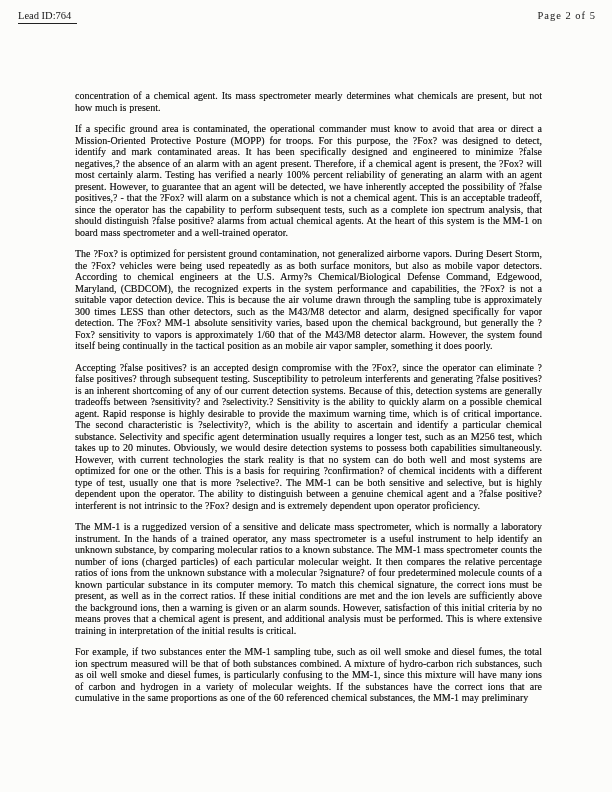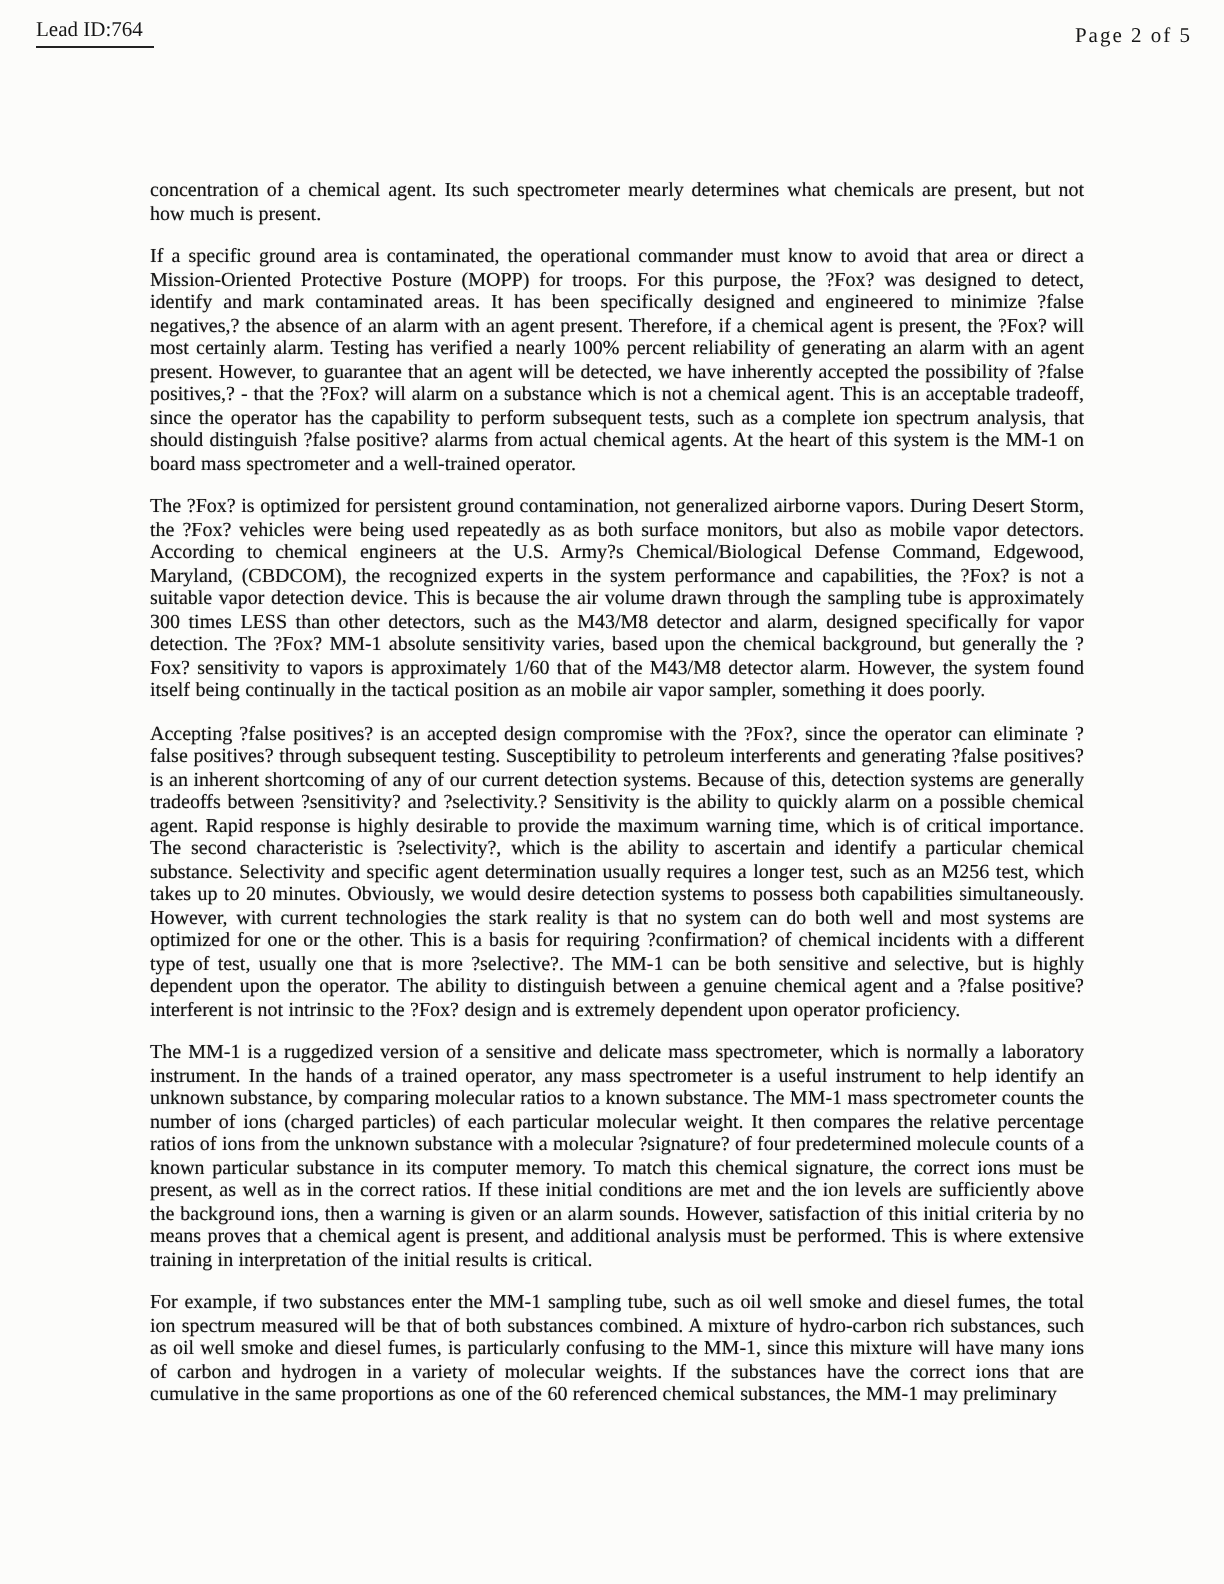--- a/index.html
+++ b/index.html
@@ -18,21 +18,21 @@
     box-sizing: border-box;
     overflow: hidden;
   }
   .page-header {
     position: absolute;
     top: 10px;
     left: 18px;
     right: 16px;
     display: flex;
     justify-content: space-between;
-    align-items: flex-end;
+    align-items: flex-start;
     font-size: 10.5px;
   }
   .lead-id {
     border-bottom: 1px solid #222;
     padding-bottom: 2px;
     padding-right: 6px;
   }
   .page-num {
     letter-spacing: 1px;
   }
@@ -55,21 +55,21 @@
 <body>
 
 <div class="page">
 
   <div class="page-header">
     <span class="lead-id">Lead ID:764</span>
     <span class="page-num">Page  2 of  5</span>
   </div>
 
   <div class="doc-body">
-    <p>concentration of a chemical agent.  Its such spectrometer mearly determines what chemicals are present, but not how much is present.</p>
+    <p>concentration of a chemical agent.  Its mass spectrometer mearly determines what chemicals are present, but not how much is present.</p>
     <p>If a specific ground area is contaminated, the operational commander must know to avoid that area or direct a Mission-Oriented Protective Posture (MOPP) for troops.  For this purpose, the ?Fox? was designed to detect, identify and mark contaminated areas.  It has been specifically designed and engineered to minimize ?false negatives,? the absence of an alarm with an agent present.  Therefore, if a chemical agent is present, the ?Fox? will most certainly alarm.  Testing has verified a nearly 100% percent reliability of generating an alarm with an agent present.  However, to guarantee that an agent will be detected, we have inherently accepted the possibility of ?false positives,?  -  that the ?Fox? will alarm on a substance which is not a chemical agent.  This is an acceptable tradeoff, since the operator has the capability to perform subsequent tests, such as a complete ion spectrum analysis, that should distinguish ?false positive? alarms from actual chemical agents.  At the heart of this system is the MM-1 on board mass spectrometer and a well-trained operator.</p>
     <p>The ?Fox? is optimized for persistent ground contamination, not generalized airborne vapors.  During Desert Storm, the ?Fox? vehicles were being used repeatedly as as both surface monitors, but also as mobile vapor detectors.  According to chemical engineers at the U.S. Army?s Chemical/Biological Defense Command, Edgewood, Maryland, (CBDCOM), the recognized experts in the system performance and capabilities, the ?Fox? is not a suitable vapor detection device.  This is because the air volume drawn through the sampling tube is approximately 300 times LESS than other detectors, such as the M43/M8 detector and alarm, designed specifically for vapor detection.  The ?Fox? MM-1 absolute sensitivity varies, based upon the chemical background,  but generally the ?Fox? sensitivity to vapors is approximately 1/60 that of the M43/M8 detector alarm.  However, the system found itself being continually in the tactical position as an mobile air vapor sampler, something it does poorly.</p>
     <p>Accepting ?false positives? is an accepted design compromise with the ?Fox?, since the operator can eliminate ?false positives? through subsequent testing.  Susceptibility to petroleum interferents and generating ?false positives? is an inherent shortcoming of any of our current detection systems.  Because of this, detection systems are generally tradeoffs  between ?sensitivity? and ?selectivity.?  Sensitivity is the ability to quickly alarm on a possible chemical agent.  Rapid response is highly desirable to provide the maximum warning time, which is of critical importance.  The second characteristic is ?selectivity?, which is the ability to ascertain and identify a particular chemical substance.  Selectivity and specific agent determination usually requires a longer test, such as an M256 test, which takes up to 20 minutes.  Obviously, we would desire detection systems to possess both capabilities simultaneously.  However, with current technologies the stark reality is that no system can do both well and most systems are optimized for one or the other.  This is a basis for requiring ?confirmation? of chemical incidents with a different type of test, usually one that is more ?selective?.  The MM-1 can be both sensitive and selective, but is highly dependent upon the operator.  The ability to distinguish between a genuine chemical agent and a ?false positive? interferent is not intrinsic to the ?Fox? design and is extremely dependent upon operator proficiency.</p>
     <p>The MM-1 is a ruggedized version of a sensitive and delicate mass spectrometer, which is normally a laboratory instrument.  In the hands of a trained operator, any mass spectrometer is a useful instrument to help identify an unknown substance, by comparing molecular ratios to a known substance.  The MM-1 mass spectrometer counts the number of ions (charged particles) of  each particular molecular weight.  It then compares the relative percentage ratios of ions from the unknown substance with a molecular ?signature? of four predetermined molecule counts of a known particular substance in its computer memory.  To match this chemical signature, the correct ions must be present, as well as in the correct ratios.  If these initial conditions are met and the ion levels are sufficiently above the background ions, then a warning is given or an alarm sounds.  However, satisfaction of this initial criteria by no means proves that a chemical agent is present, and additional analysis must be performed.  This is where extensive training in interpretation of the initial results is critical.</p>
     <p>For example, if two substances enter the MM-1 sampling tube, such as oil well smoke and diesel fumes, the total ion spectrum measured will be that of both substances combined.  A mixture of hydro-carbon rich substances, such as oil well smoke and diesel fumes, is particularly confusing to the MM-1, since this mixture will have many ions of carbon and hydrogen in a variety of molecular weights.  If the substances have the correct ions that are cumulative in the same proportions as one of the 60 referenced chemical substances, the MM-1 may preliminary</p>
   </div>
 
 </div>
 
 </body></html>

